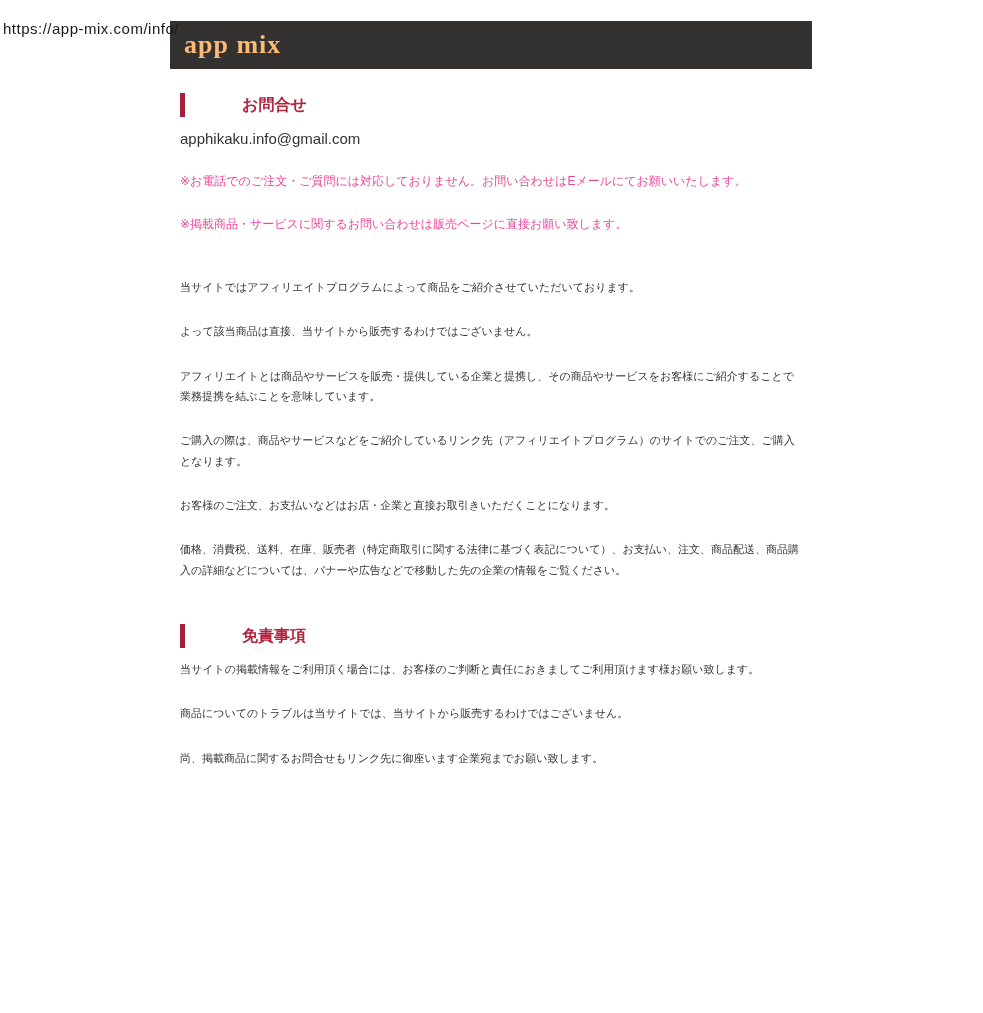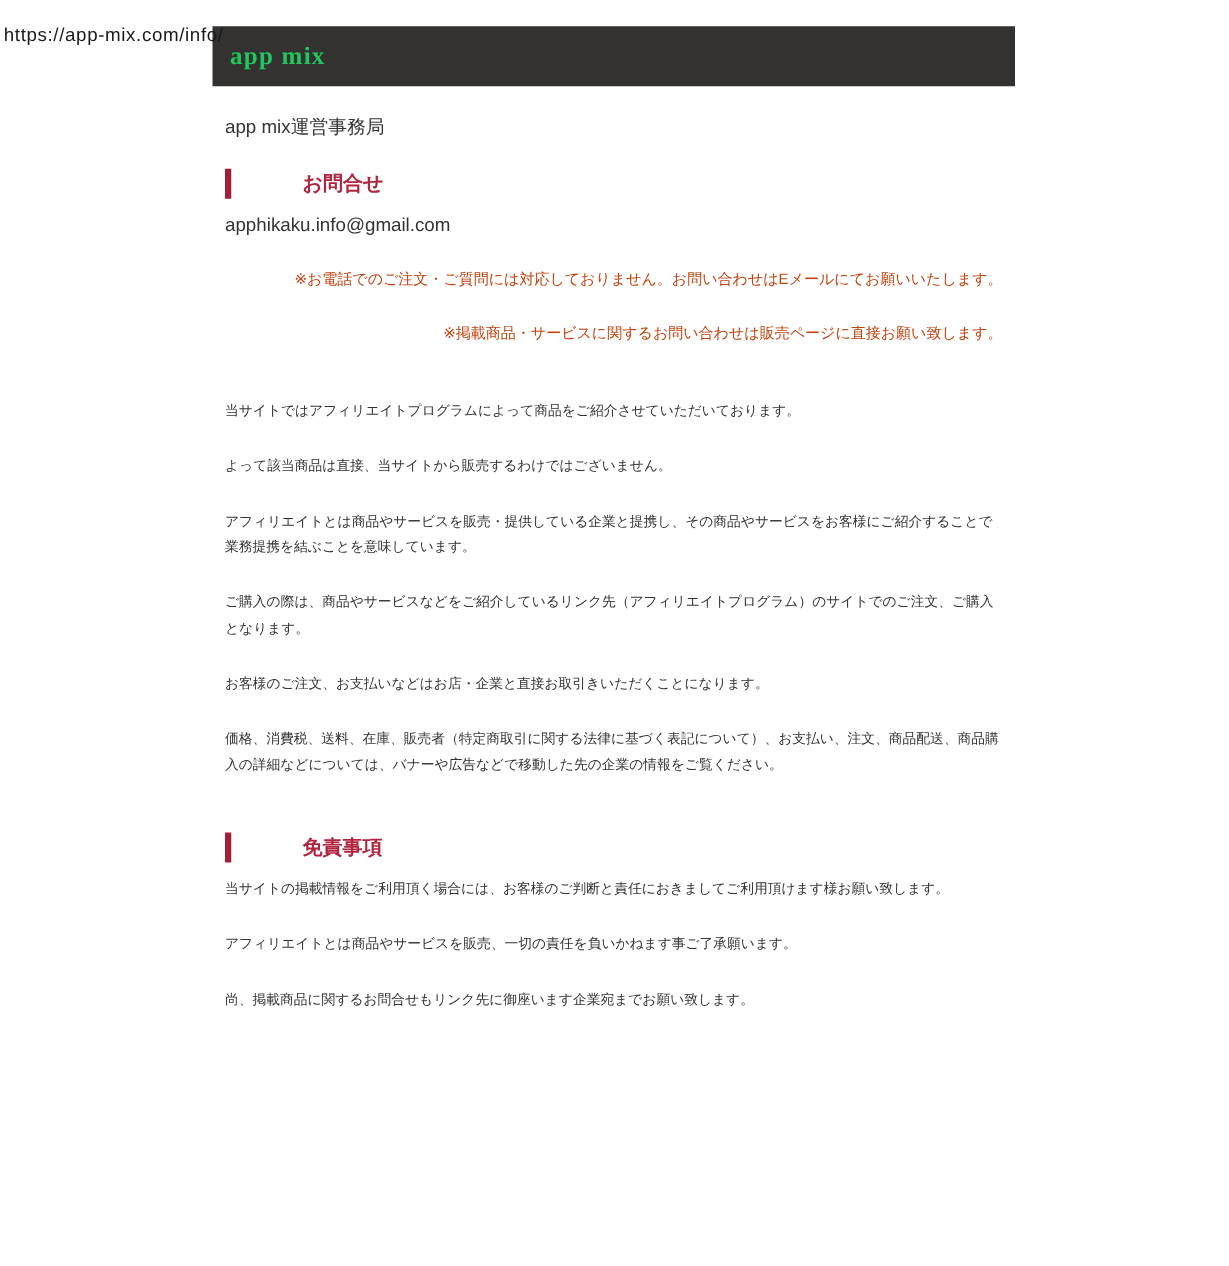--- a/index.html
+++ b/index.html
@@ -26,24 +26,24 @@
     margin: 21px 0 0 170px;
   }
   .site-header {
     background: #333231;
     height: 48px;
     display: flex;
     align-items: center;
     padding: 0 14px;
   }
   .site-title {
-    color: #22c55e;
+    color: #fdba74;
     font-family: "Liberation Serif", "DejaVu Serif", serif;
     font-weight: bold;
-    font-size: 20px;
+    font-size: 26px;
     letter-spacing: 1px;
   }
   .content {
     padding: 0 10px;
   }
   .intro {
     font-size: 15px;
     margin: 23px 0 0;
   }
   .section-heading {
@@ -64,22 +64,21 @@
   }
   .contact-heading { margin-top: 24px; }
   .section { margin-top: 44px; }
   .email {
     font-size: 15px;
     margin: 13px 0 0;
   }
   .note {
     font-size: 12px;
     margin: 26px 0 0;
-    color: #c2410c;
-    text-align: right;
+    color: #ec4899;
   }
   p.body {
     font-size: 11px;
     line-height: 1.85;
     margin: 24px 0 0;
   }
   .section-heading + p.body { margin-top: 11px; }
 </style>
 </head>
 <body>
@@ -87,21 +86,20 @@
 <div class="url-note">https://app-mix.com/info/</div>
 
 <div class="container">
 
   <header class="site-header">
     <span class="site-title">app mix</span>
   </header>
 
   <main class="content">
 
-    <p class="intro">app mix運営事務局</p>
 
     <section>
       <h2 class="section-heading contact-heading">
         <span class="bar"></span>
         <span>お問合せ</span>
       </h2>
       <p class="email">apphikaku.info@gmail.com</p>
       <p class="note">※お電話でのご注文・ご質問には対応しておりません。お問い合わせはEメールにてお願いいたします。</p>
       <p class="note">※掲載商品・サービスに関するお問い合わせは販売ページに直接お願い致します。</p>
     </section>
@@ -114,20 +112,20 @@
       <p class="body">お客様のご注文、お支払いなどはお店・企業と直接お取引きいただくことになります。</p>
       <p class="body">価格、消費税、送料、在庫、販売者（特定商取引に関する法律に基づく表記について）、お支払い、注文、商品配送、商品購入の詳細などについては、バナーや広告などで移動した先の企業の情報をご覧ください。</p>
     </section>
 
     <section class="section">
       <h2 class="section-heading">
         <span class="bar"></span>
         <span>免責事項</span>
       </h2>
       <p class="body">当サイトの掲載情報をご利用頂く場合には、お客様のご判断と責任におきましてご利用頂けます様お願い致します。</p>
-      <p class="body">アフィリエイトとは商品やサービスを販売、一切の責任を負いかねます事ご了承願います。</p>
+      <p class="body">商品についてのトラブルは当サイトでは、当サイトから販売するわけではございません。</p>
       <p class="body">尚、掲載商品に関するお問合せもリンク先に御座います企業宛までお願い致します。</p>
 
     </section>
 
   </main>
 
 </div>
 
 </body></html>

